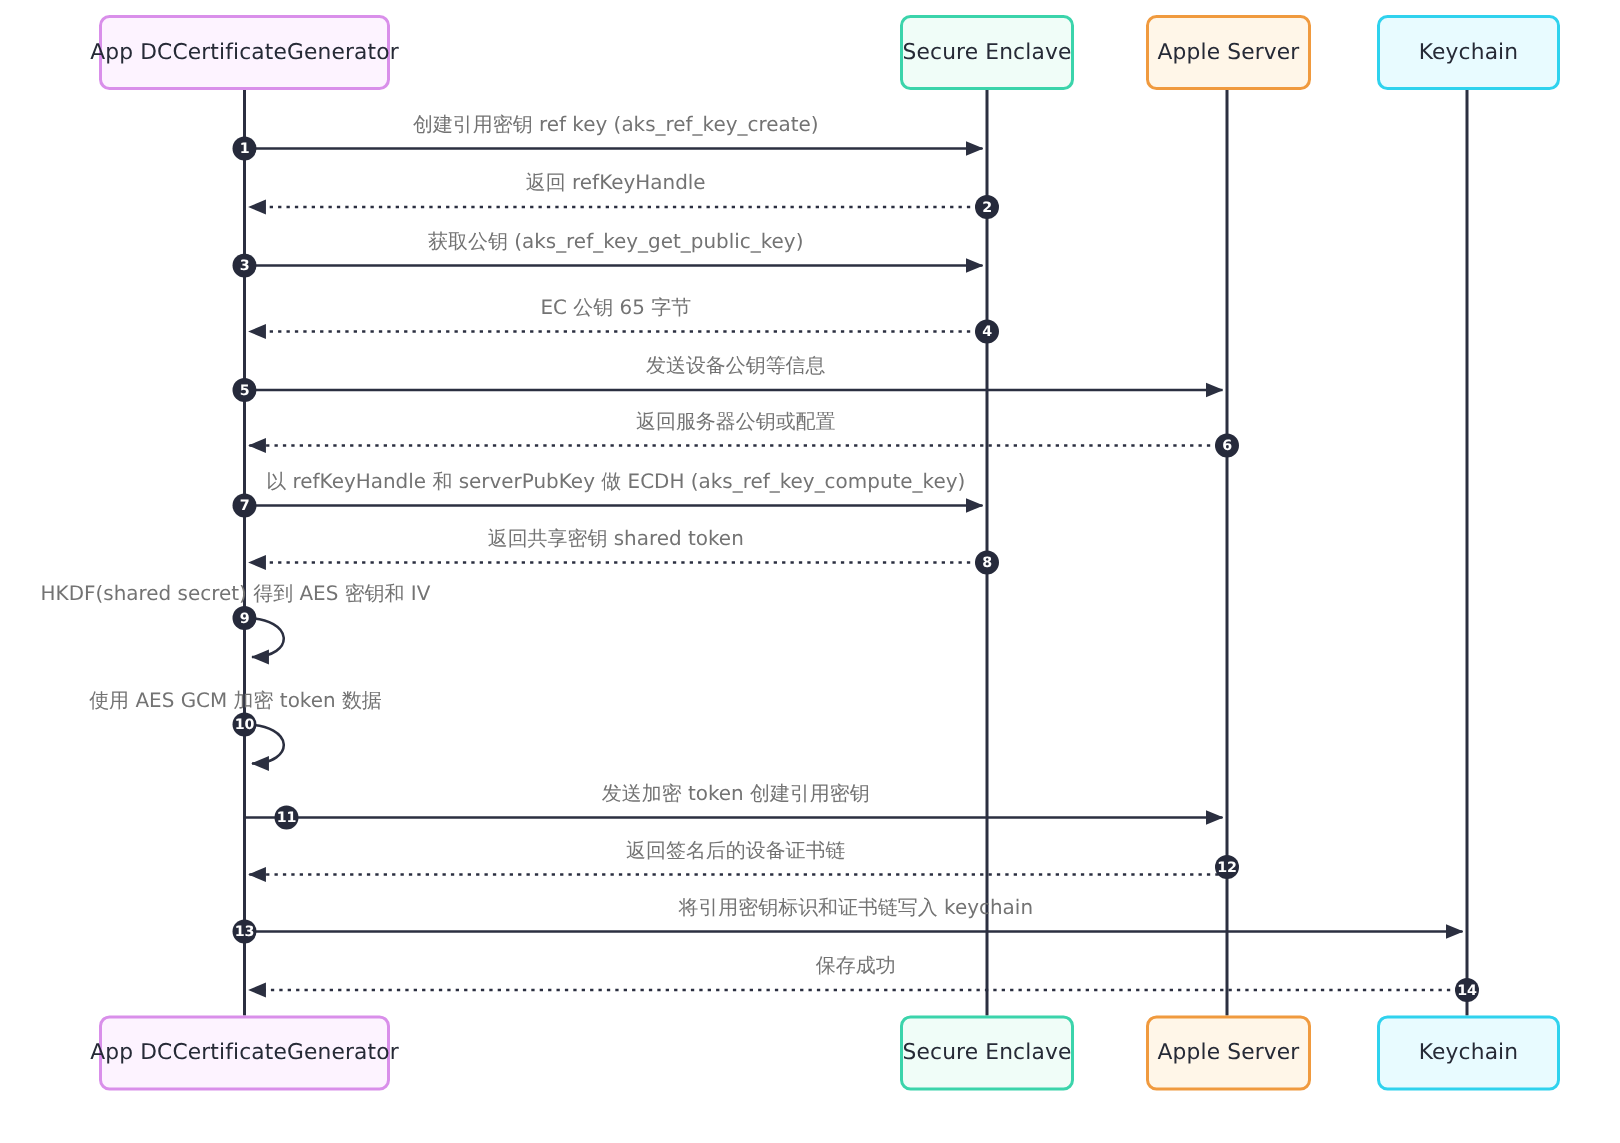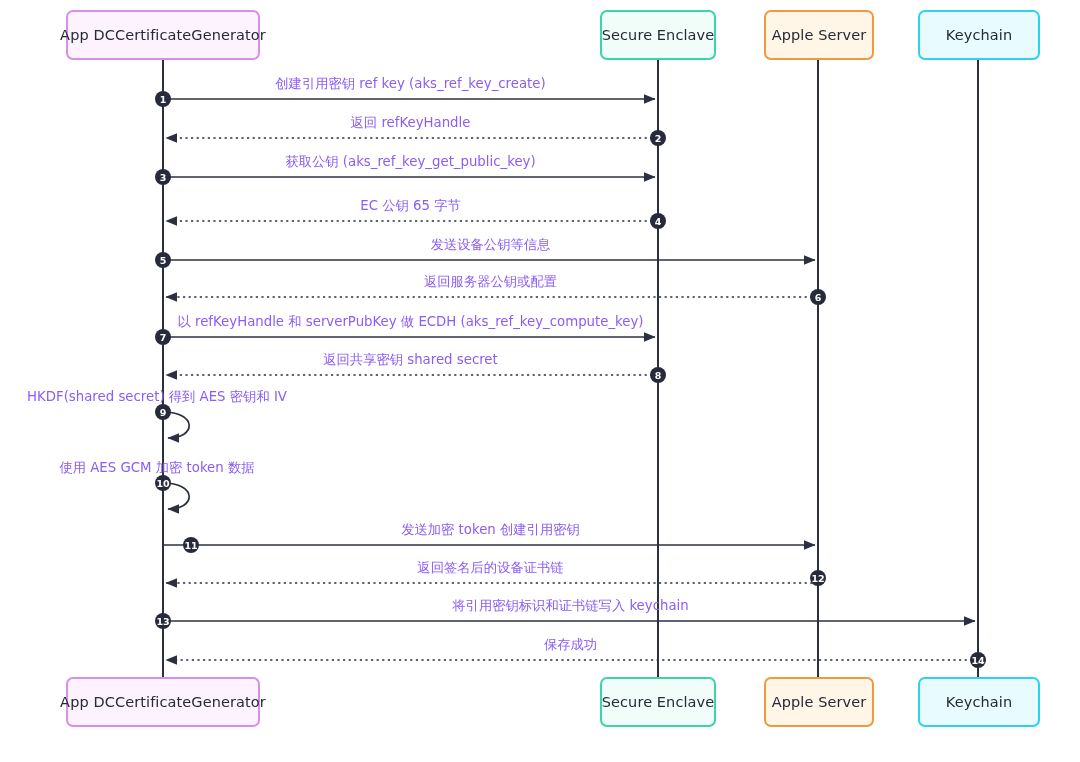--- a/index.html
+++ b/index.html
@@ -35,21 +35,21 @@
     justify-content: center;
     font-size: 14.5px;
     letter-spacing: 0.1px;
     color: #262a36;
     text-align: center;
     white-space: nowrap;
   }
   .msg-label {
     position: absolute;
     font-size: 13.3px;
-    color: #8b5cf6;
+    color: #737373;
     white-space: nowrap;
     text-align: center;
     transform: translateX(-50%);
     line-height: 1.1;
   }
   .seq-num {
     position: absolute;
     width: 16px;
     height: 16px;
     border-radius: 50%;
@@ -126,21 +126,21 @@
       </div>
     </div>
   <div id="labels">
       <div class="msg-label" style="left: 410.5px; top: 77px;">创建引用密钥 ref key (aks_ref_key_create)</div>
       <div class="msg-label" style="left: 410.5px; top: 116px;">返回 refKeyHandle</div>
       <div class="msg-label" style="left: 410.5px; top: 155px;">获取公钥 (aks_ref_key_get_public_key)</div>
       <div class="msg-label" style="left: 410.5px; top: 199px;">EC 公钥 65 字节</div>
       <div class="msg-label" style="left: 490.5px; top: 238px;">发送设备公钥等信息</div>
       <div class="msg-label" style="left: 490.5px; top: 275px;">返回服务器公钥或配置</div>
       <div class="msg-label" style="left: 410.5px; top: 315px;">以 refKeyHandle 和 serverPubKey 做 ECDH (aks_ref_key_compute_key)</div>
-      <div class="msg-label" style="left: 410.5px; top: 353px;">返回共享密钥 shared secret</div>
+      <div class="msg-label" style="left: 410.5px; top: 353px;">返回共享密钥 shared token</div>
       <div class="msg-label" style="left: 157px; top: 390px;">HKDF(shared secret) 得到 AES 密钥和 IV</div>
       <div class="msg-label" style="left: 157px; top: 461px;">使用 AES GCM 加密 token 数据</div>
       <div class="msg-label" style="left: 490.5px; top: 523px;">发送加密 token 创建引用密钥</div>
       <div class="msg-label" style="left: 490.5px; top: 561px;">返回签名后的设备证书链</div>
       <div class="msg-label" style="left: 570.5px; top: 599px;">将引用密钥标识和证书链写入 keychain</div>
       <div class="msg-label" style="left: 570.5px; top: 638px;">保存成功</div>
     </div>
   <div id="numbers">
       <div class="seq-num" style="left: 163px; top: 99px;">1</div>
       <div class="seq-num" style="left: 658px; top: 138px;">2</div>

